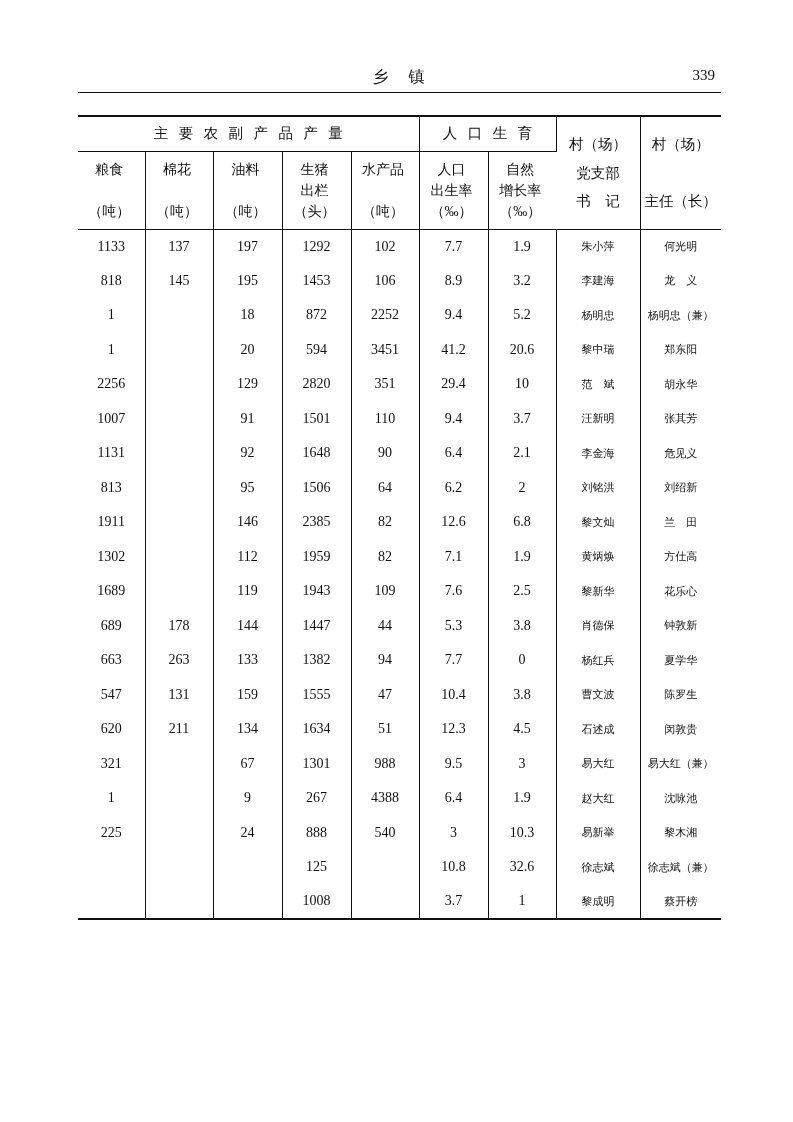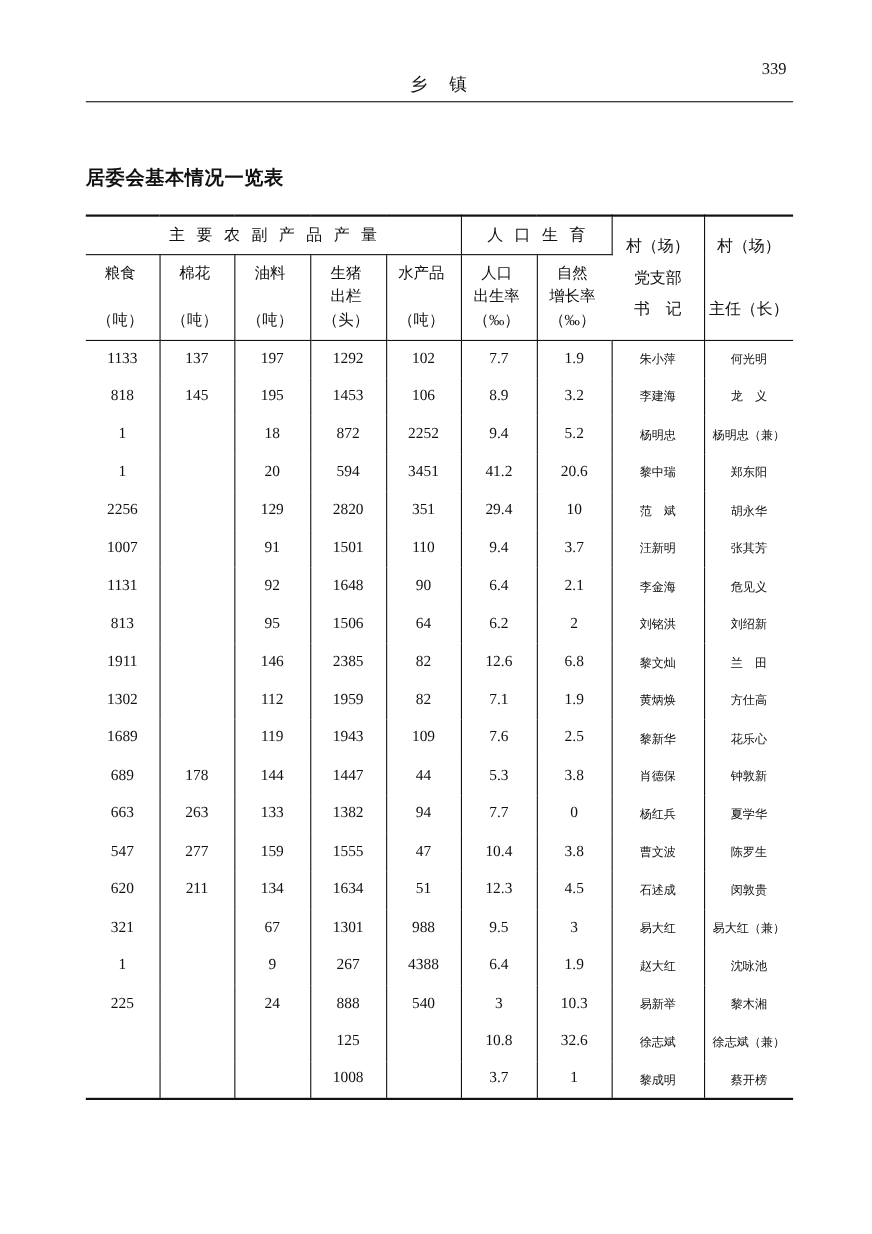--- a/index.html
+++ b/index.html
@@ -27,21 +27,21 @@
     position: absolute;
     left: 50%;
     transform: translateX(-50%);
     bottom: 4px;
     font-size: 16px;
     letter-spacing: 2px;
   }
   .rh-page {
     position: absolute;
     right: 6px;
-    bottom: 20px;
+    bottom: 8px;
     font-size: 15px;
   }
   
   .section-title {
     margin: 56px 0 0 0;
     font-family: "Liberation Sans", "DejaVu Sans", sans-serif;
     font-weight: bold;
     font-size: 17.5px;
     letter-spacing: 0.5px;
   }
@@ -106,21 +106,20 @@
 </head>
 <body>
 
 <div class="page">
 
   <div class="running-head">
     <span class="rh-title">乡　镇</span>
     <span class="rh-page">339</span>
   </div>
 
-  <h1 class="section-title">居委会基本情况一览表</h1>
 
   <table class="committee">
     <colgroup>
       <col style="width:67px">
         <col style="width:68px">
         <col style="width:69px">
       <col style="width:69px">
         <col style="width:68px">
         <col style="width:69px">
       <col style="width:68px">
@@ -325,21 +324,21 @@
           <td>133</td>
           <td>1382</td>
           <td>94</td>
           <td>7.7</td>
           <td>0</td>
           <td>杨红兵</td>
           <td>夏学华</td>
         </tr>
         <tr>
           <td>547</td>
-          <td>277</td>
+          <td>131</td>
           <td>159</td>
           <td>1555</td>
           <td>47</td>
           <td>10.4</td>
           <td>3.8</td>
           <td>曹文波</td>
           <td>陈罗生</td>
         </tr>
         <tr>
           <td>620</td>

